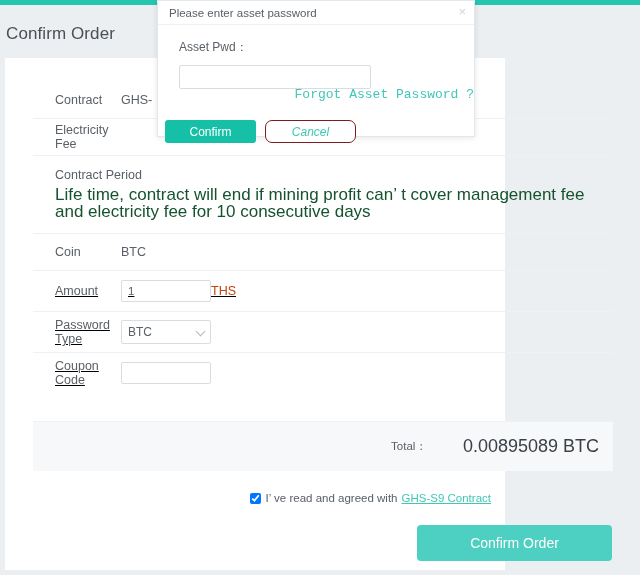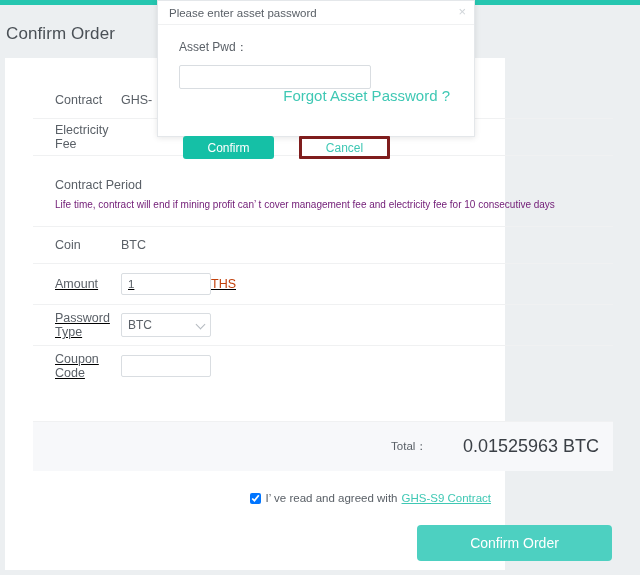--- a/index.html
+++ b/index.html
@@ -47,23 +47,23 @@
   }
   .row:first-child { border-top: none; }
   .row .label {
     width: 88px; flex: none;
     font-size: 12.5px; color: #5a6067;
     padding-left: 22px;
   }
   .row .value {
     font-size: 12.5px; color: #5a6067;
   }
-  .row.tall { display: block; padding: 22px 0 13px 22px; }
+  .row.tall { display: block; padding: 12px 0 13px 22px; }
   .row.tall .ptitle { font-size: 12.5px; color: #5a6067; margin-bottom: 4px; }
-  .row.tall .pbody { font-size: 10px; color: #701a75; line-height: 17px; width: 560px; }
+  .row.tall .pbody { font-size: 17px; color: #14532d; line-height: 17px; width: 560px; }
 
   .row.input-row { min-height: 41px; text-decoration: underline; }
   .txt-input {
     width: 90px; height: 22px;
     border: 1px solid #d9dde1; border-radius: 2px;
     background: #fff; font-size: 11.5px; color: #5a6067;
     padding: 0 6px; outline: none;
     font-family: "Liberation Sans", sans-serif;
   }
   .unit { font-size: 12.5px; color: #c2410c; }
@@ -141,40 +141,41 @@
   .modal-body { position: relative; padding: 14px 20px 0 21px; }
   .pwd-label { font-size: 12px; color: #5a6067; margin-bottom: 9px; }
   .pwd-input {
     width: 192px; height: 24px;
     border: 1px solid #d9dde1; border-radius: 2px;
     background: #fff; outline: none;
     font-family: "Liberation Sans", sans-serif;
     font-size: 12px; padding: 0 6px; color: #5a6067;
   }
   .forgot {
-    position: absolute; right: 24px; top: 62px;
-    font-size: 15px; color: #3fc8b4; text-decoration: none;
+    position: absolute; right: 0; top: 62px;
+    font-size: 13px; color: #3fc8b4; text-decoration: none; font-family: Liberation Mono, monospace;
   }
   .modal-actions {
-    position: absolute; left: 25px; top: 95px;
-    display: flex; gap: 25px; margin-top: 16px;
+    position: absolute; left: 7px; top: 95px;
+    display: flex; gap: 9px;
   }
   .btn-confirm {
     width: 91px; height: 23px;
     background: #15c0a6; color: #fff;
     border: none; border-radius: 3px;
     font-size: 12px; cursor: pointer;
     font-family: "Liberation Sans", sans-serif;
   }
   .btn-cancel {
     width: 91px; height: 23px;
     background: #fff; color: #3fc8b4;
-    border: 3px solid #7f1d1d; border-radius: 1px;
+    border: 1px solid #7f1d1d; border-radius: 7px;
     font-size: 12px; cursor: pointer;
     font-family: "Liberation Sans", sans-serif;
+    font-style: italic;
   }
 </style>
 </head>
 <body>
 
 <div id="root">
 
   <div class="top-bar"></div>
 
   <div class="page-header">
@@ -223,21 +224,21 @@
 
       <div class="row input-row">
         <div class="label">Coupon Code</div>
         <input class="txt-input" type="text" value="" style="">
       </div>
 
     </div>
 
     <div class="total-strip">
       <span class="total-label">Total：</span>
-      <span class="total-value">0.01525963 BTC</span>
+      <span class="total-value">0.00895089 BTC</span>
     </div>
 
     <div class="agree">
       <input type="checkbox" checked="" style="">
       <span>I’  ve read and agreed with</span>
       <a class="lnk" href="#">GHS-S9 Contract</a>
     </div>
 
     <button class="confirm-order">Confirm Order</button>
   </div>

